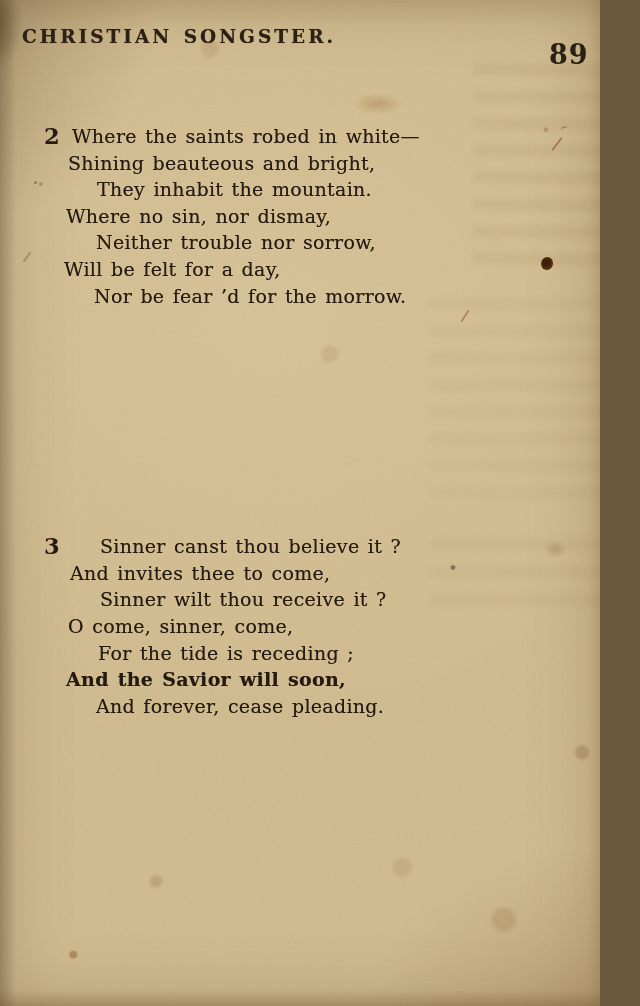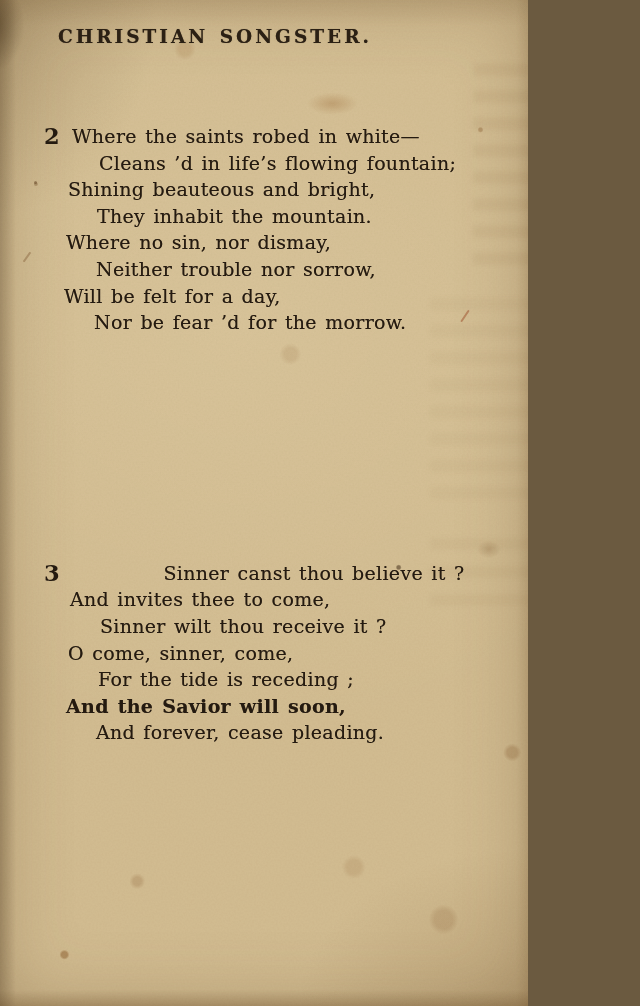--- a/index.html
+++ b/index.html
@@ -1,17 +1,17 @@
 <!DOCTYPE html>
 <html><head>
 <meta charset="utf-8">
 <style>
   html,body{margin:0;padding:0;background:#6b5a40;}
   .page{
-    position:relative; width:528px; height:1006px; overflow:hidden;
+    position:relative; width:600px; height:1006px; overflow:hidden;
     background-color:#d3bd92;
     background-image:
       
       radial-gradient(ellipse 34px 15px at 63% 10.3%, rgba(146,92,38,.30), rgba(146,92,38,0) 75%),
       
       radial-gradient(circle at 75.5% 56.4%, rgba(70,50,28,.55) 0 1.6px, rgba(70,50,28,0) 3px),
       
       radial-gradient(ellipse 16px 12px at 92.6% 54.6%, rgba(120,85,45,.25), rgba(120,85,45,0) 75%),
       
       radial-gradient(circle at 12.2% 94.9%, rgba(135,85,35,.45) 0 3px, rgba(135,85,35,0) 5px),
@@ -50,21 +50,21 @@
   .verse{position:absolute; left:0; right:0;}
   .verse-2{top:71px;}
   .verse-3{top:295px;}
   .v-line{height:26.6px; line-height:26.6px; white-space:nowrap; font-size:19px;
           text-shadow:0 0 .6px rgba(36,26,16,.55);}
   .vnum{position:absolute; left:44px; top:0; font-size:22.5px; font-weight:bold;}
   
   .v2-0{margin-left:72px;} .v2-1{margin-left:99px;} .v2-2{margin-left:68px;}
   .v2-3{margin-left:97px;} .v2-4{margin-left:66px;} .v2-5{margin-left:96px;}
   .v2-6{margin-left:64px;} .v2-7{margin-left:94px;}
-  .v3-0{margin-left:72px;} .v3-1{margin-left:100px;text-align:center;} .v3-2{margin-left:70px;}
+  .v3-0{margin-left:72px;} .v3-1{margin-left:100px;} .v3-2{margin-left:70px;}
   .v3-3{margin-left:100px;} .v3-4{margin-left:68px;} .v3-5{margin-left:98px;}
   .v3-6{margin-left:66px;font-weight:bold;} .v3-7{margin-left:96px;}
   
   .ink-blot{
     position:absolute; left:541px; top:257px; width:12px; height:13px;
     background:radial-gradient(circle at 45% 45%, #3f2208 0 3px, #5c3412 70%, rgba(92,52,18,0) 100%);
     border-radius:55% 48% 52% 50%; filter:blur(.4px);
   }
   .pen-mark{position:absolute; border-radius:2px;}
   .pm-1{left:556px; top:136px; width:2px; height:16px; background:rgba(138,80,45,.55); transform:rotate(38deg);}
@@ -94,21 +94,20 @@
   <div class="ghost g-c"></div>
 
   <div class="content">
 
     <div class="header-title">CHRISTIAN SONGSTER.</div>
     <div class="page-number">89</div>
 
     <div class="verse verse-2">
       <span class="vnum">2</span>
       <div class="v-line v2-0">Where the saints robed in white—</div>
-      <div class="v-line v2-1">Cleans ’d in life’s flowing fountain;</div>
       <div class="v-line v2-2">Shining beauteous and bright,</div>
       <div class="v-line v2-3">They inhabit the mountain.</div>
       <div class="v-line v2-4">Where no sin, nor dismay,</div>
       <div class="v-line v2-5">Neither trouble nor sorrow,</div>
       <div class="v-line v2-6">Will be felt for a day,</div>
       <div class="v-line v2-7">Nor be fear ’d for the morrow.</div>
     </div>
 
     <div class="verse verse-3">
       <span class="vnum">3</span>

